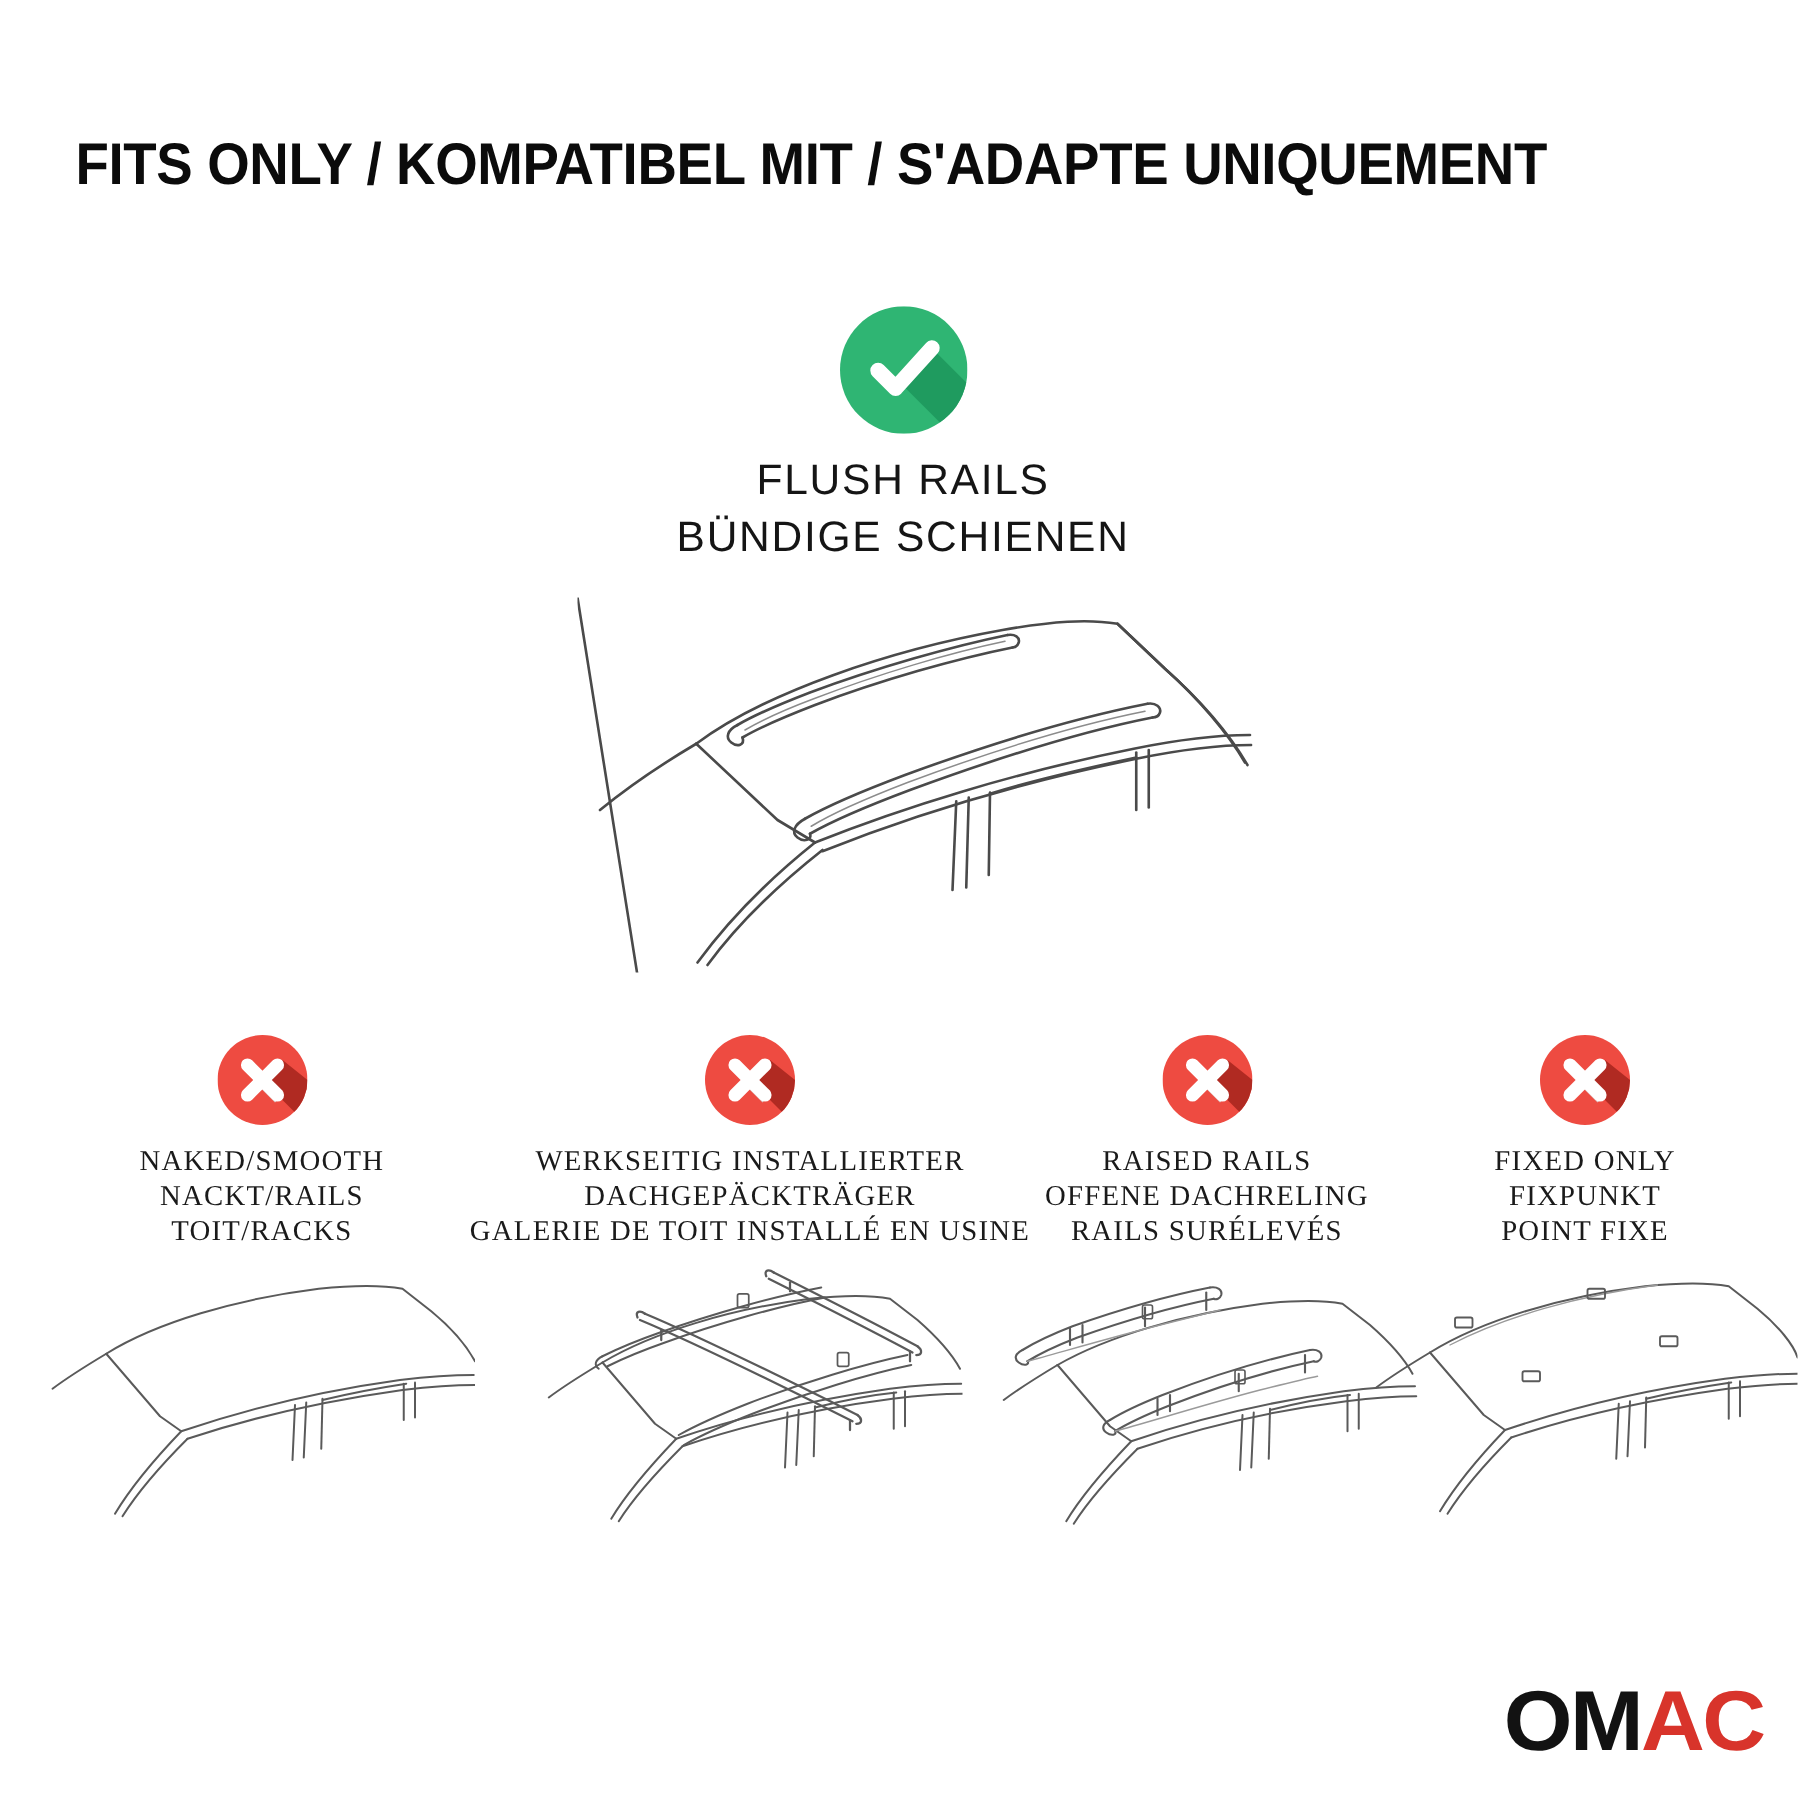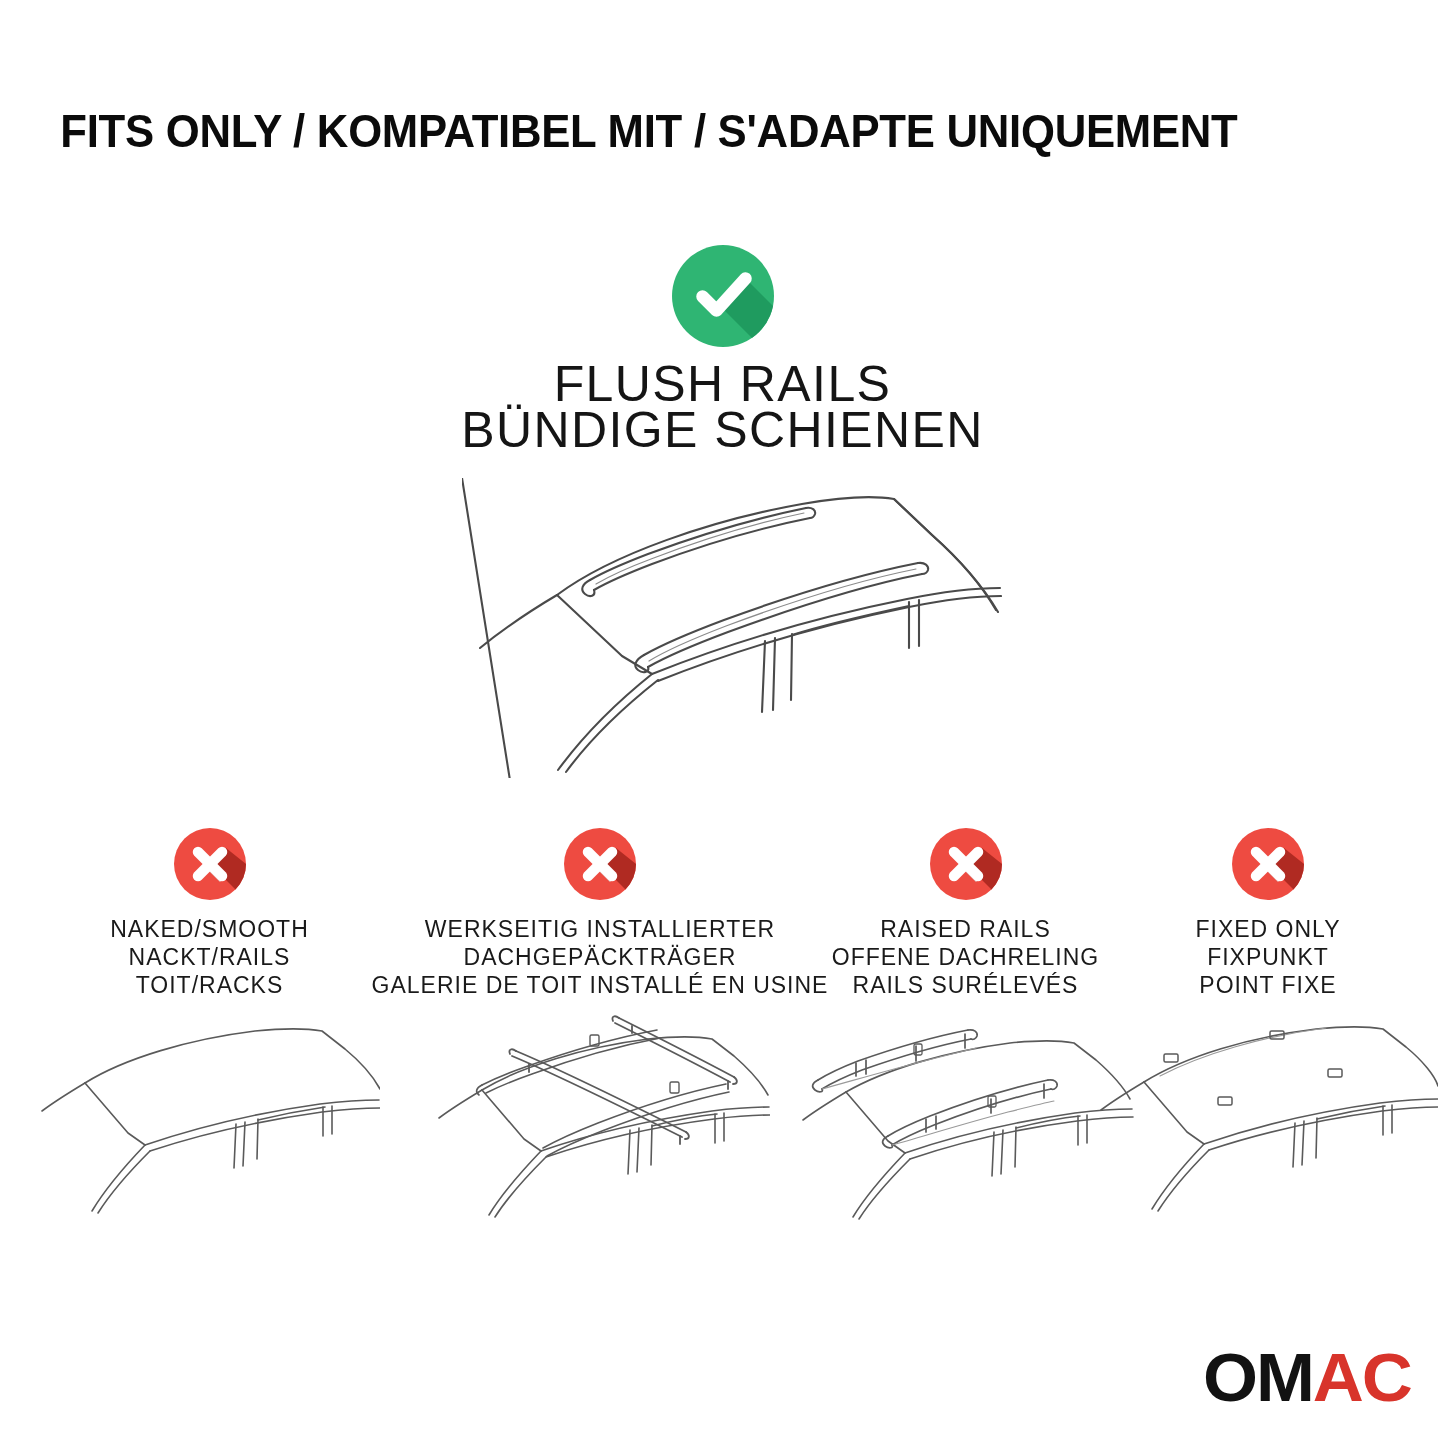--- a/index.html
+++ b/index.html
@@ -52,21 +52,21 @@
   }
   .badge-check {
     position: relative;
     width: 102px;
     height: 102px;
     margin: 0 auto 14px auto;
   }
   .hero-lines {
     font-family: "Liberation Sans", sans-serif;
     font-weight: 300;
-    font-size: 50px;
+    font-size: 34px;
     line-height: 46px;
     letter-spacing: 1.4px;
     color: #151515;
   }
   .hero-lines .l {
     display: block;
     white-space: nowrap;
   }
 
   
@@ -96,21 +96,21 @@
   .col-2 { left: 818px;  width: 295px; text-align: center; }
   .col-3 { left: 1128px; width: 280px; }
 
   .badge-x {
     position: relative;
     width: 72px;
     height: 72px;
     margin: 0 auto 15px auto;
   }
   .col-label {
-    font-family: Liberation Sans, sans-serif;
+    font-family: Liberation Serif, serif;
     font-weight: 300;
     font-size: 23px;
     line-height: 28px;
     letter-spacing: 1.0px;
     color: #1a1a1a;
   }
   .col-label .l {
     display: block;
     white-space: nowrap;
   }

